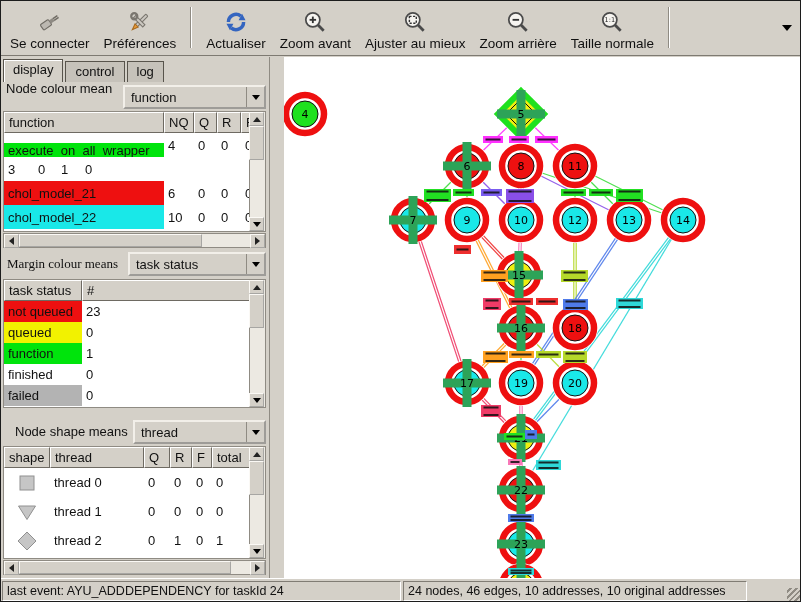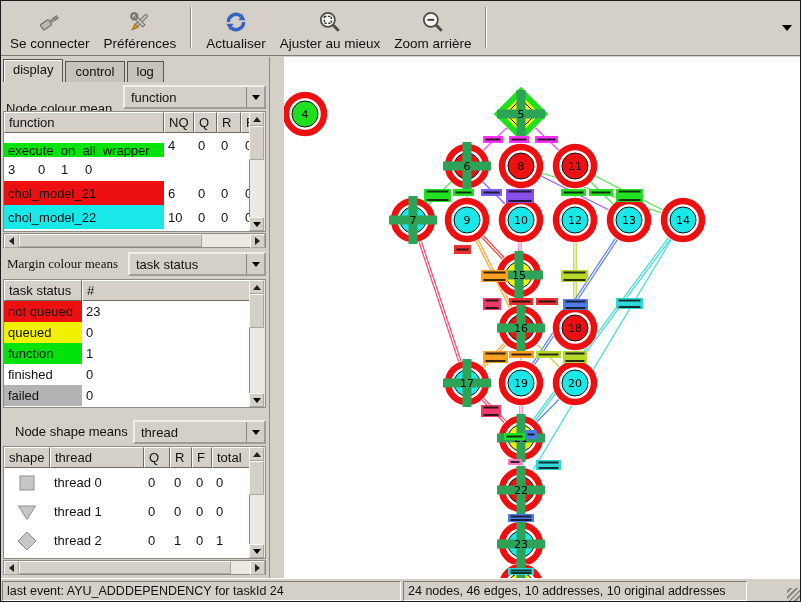--- a/index.html
+++ b/index.html
@@ -96,43 +96,60 @@
         <path d="M5 12a7 7 0 0 1 11.5-5.4" fill="none" stroke="#3465c0" stroke-width="3.2"></path>
         <polygon points="3.2,13.6 9.6,13.6 6.4,19.6" fill="#3465c0"></polygon>
         <polygon points="14.4,10.4 20.8,10.4 17.6,4.4" fill="#3465c0"></polygon>
       </svg>
       <span>Actualiser</span>
     </div>
     <div class="titem">
       <svg viewBox="0 0 24 24">
         <circle cx="10" cy="10" r="6.5" fill="#f6f4f0" stroke="#4a4a4a" stroke-width="1.6"></circle>
         <line x1="14.8" y1="14.8" x2="20" y2="20" stroke="#4a4a4a" stroke-width="2.6"></line>
+        <line x1="7" y1="10" x2="13" y2="10" stroke="#333" stroke-width="1.7"></line>
+        <line x1="10" y1="7" x2="10" y2="13" stroke="#333" stroke-width="1.7"></line>
+      </svg>
+      <span>Zoom avant</span>
+    </div>
+    <div class="titem">
+      <svg viewBox="0 0 24 24">
+        <circle cx="10" cy="10" r="6.5" fill="#f6f4f0" stroke="#4a4a4a" stroke-width="1.6"></circle>
+        <line x1="14.8" y1="14.8" x2="20" y2="20" stroke="#4a4a4a" stroke-width="2.6"></line>
         <rect x="6.8" y="6.8" width="6.4" height="6.4" fill="none" stroke="#333" stroke-width="1.3" stroke-dasharray="2 1.4"></rect>
       </svg>
       <span>Ajuster au mieux</span>
     </div>
     <div class="titem">
       <svg viewBox="0 0 24 24">
         <circle cx="10" cy="10" r="6.5" fill="#f6f4f0" stroke="#4a4a4a" stroke-width="1.6"></circle>
         <line x1="14.8" y1="14.8" x2="20" y2="20" stroke="#4a4a4a" stroke-width="2.6"></line>
         <line x1="7" y1="10" x2="13" y2="10" stroke="#333" stroke-width="1.7"></line>
       </svg>
       <span>Zoom arrière</span>
     </div>
+    <div class="titem">
+      <svg viewBox="0 0 24 24">
+        <circle cx="10" cy="10" r="6.5" fill="#f6f4f0" stroke="#4a4a4a" stroke-width="1.6"></circle>
+        <line x1="14.8" y1="14.8" x2="20" y2="20" stroke="#4a4a4a" stroke-width="2.6"></line>
+        <text x="10" y="12.3" font-size="6" text-anchor="middle" fill="#222" font-family="DejaVu Sans, sans-serif">1:1</text>
+      </svg>
+      <span>Taille normale</span>
+    </div>
     <div class="tsep"></div>
     <div id="overflow-arrow"></div>
   </div>
 
   <div id="tabbar">
     <div class="tab active">display</div>
     <div class="tab">control</div>
     <div class="tab">log</div>
   </div>
 
-  <div class="seclabel" style="left:5px;top:96px;">Node colour mean</div>
+  <div class="seclabel" style="left:5px;top:76px;">Node colour mean</div>
   <div class="combo" style="left:122px;top:84px;width:143px;">
     <span>function</span>
     <span class="carrow">
         <span class="tri-down"></span>
       </span>
   </div>
   <div class="table" id="table1" style="left:2px;top:110px;width:263px;height:121px;">
       <div class="thead">
         <div class="th" style="width:160px">function</div>
         <div class="th" style="width:30px">NQ</div>

